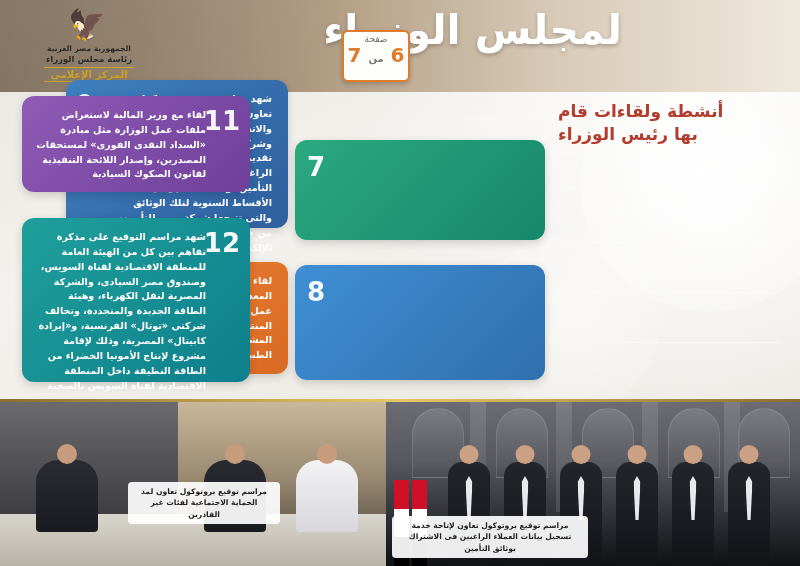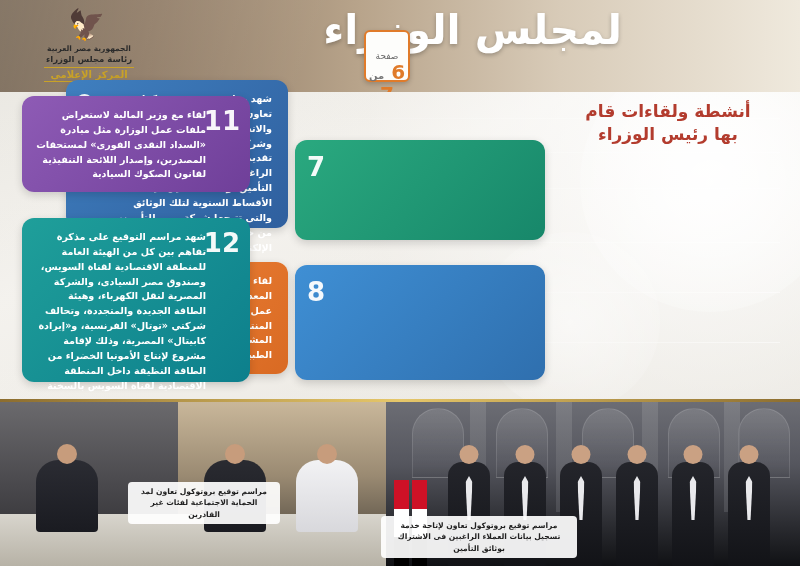--- a/index.html
+++ b/index.html
@@ -37,23 +37,23 @@
     font-size: 12px; color: #ffffff; margin-top: 9px;
     border-top: 1px solid rgba(255,255,255,0.7); padding-top: 5px; display: inline-block;
   }
   .header-main {
     position: absolute; top: 6px; right: 178px; z-index: 3;
     font-size: 41px; font-weight: bold; color: #ffffff;
     text-shadow: 0 2px 4px rgba(0,0,0,0.25);
   }
   .page-badge {
     position: absolute; top: 30px; right: 390px; z-index: 4;
-    width: 46px; height: 52px;
+    width: 68px; height: 52px;
     background: #fdfdfb; border: 2px solid #e07b2a; border-radius: 6px;
-    text-align: center; padding-top: 19px;
+    text-align: center; padding-top: 2px;
     box-shadow: 0 2px 5px rgba(0,0,0,0.2);
     margin-left: 37px;
   }
   .page-badge .pb-label { font-size: 9px; color: #6a6a6a; }
   .page-badge .pb-nums {
     font-size: 20px; font-weight: bold; color: #e07b2a; line-height: 1.1;
   }
   .page-badge .pb-nums .small { font-size: 10px; color: #777; }
 
   
@@ -89,21 +89,21 @@
     height: 1px; opacity: .7;
   }
   .bg-blob{
     position:absolute; border-radius:50%;
     background: radial-gradient(circle, rgba(255,255,255,0.85), rgba(255,255,255,0));
   }
 
   
   .section-title {
     position: absolute; top: 100px; right: 22px; width: 220px;
-    text-align: center; z-index: 5;
+    text-align: left; z-index: 5;
   }
   .section-title .st1 {
     font-size: 17px; font-weight: bold; color: #b33c2e; line-height: 1.35;
   }
   .section-title .st2 {
     font-size: 17px; font-weight: bold; color: #b33c2e; line-height: 1.35;
   }
 
   
   .card {
@@ -210,21 +210,21 @@
   }
 
   .caption {
     position: absolute; z-index: 8;
     background: rgba(255,255,255,0.92);
     color: #222; font-size: 7.6px; font-weight: bold;
     text-align: center; line-height: 1.5;
     border-radius: 4px; padding: 4px 6px;
   }
   .cap-left  { left: 128px; bottom: 42px; width: 152px; }
-  .cap-right { left: 381px; bottom: 8px;  width: 196px; }
+  .cap-right { left: 392px; bottom: 8px;  width: 196px; }
 
   
   .gold-line {
     position: absolute; left: 0; width: 800px; height: 3px;
     background: linear-gradient(90deg, #8c6d2f, #e6c76a, #8c6d2f);
     z-index: 7;
   }
 </style>
 </head>
 <body>

